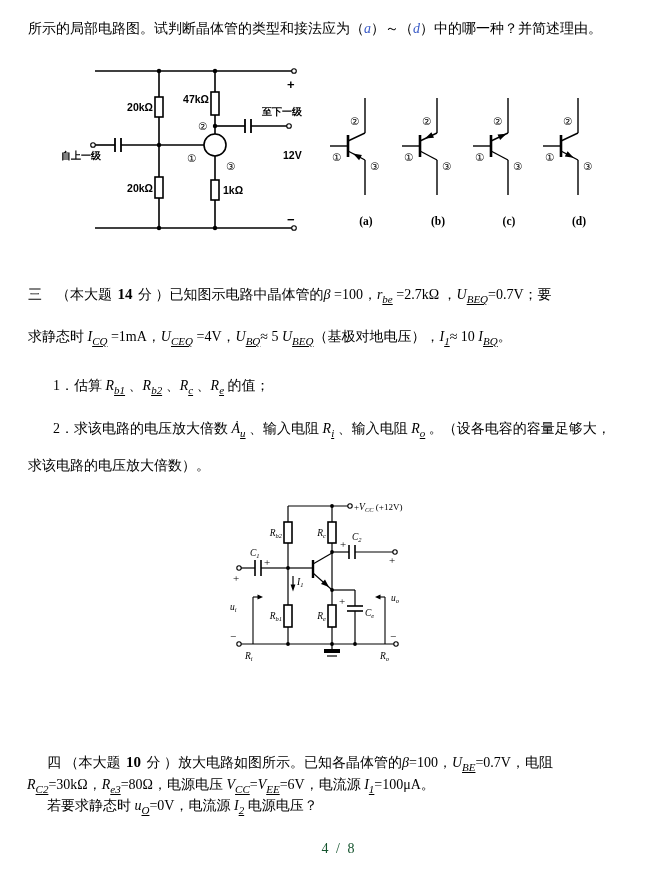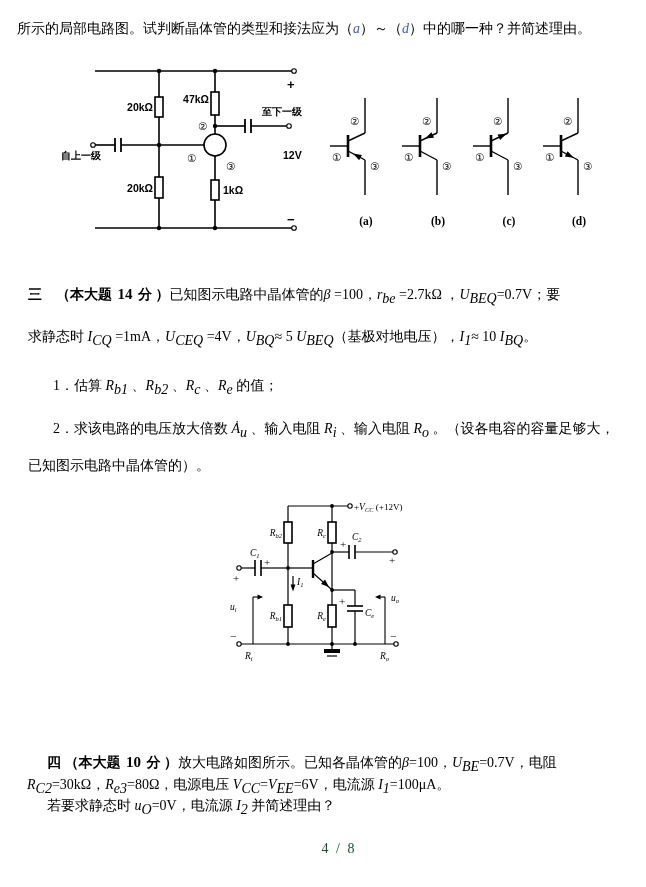--- a/index.html
+++ b/index.html
@@ -2,25 +2,25 @@
 <html><head>
 <meta charset="utf-8">
 <style>
   html,body{margin:0;padding:0;}
   body{
     width:646px;height:887px;position:relative;background:#ffffff;
     font-family:"Liberation Serif", serif;font-size:14px;color:#000;
     overflow:hidden;
   }
   .ln{position:absolute;white-space:nowrap;line-height:20px;}
-  .b{font-weight:bold;}
+  .b{font-weight:normal;}
   .bn{font-weight:bold;font-size:15px;padding:0 2px;}
   .v{font-style:italic;font-family:"Liberation Serif", serif;}
   .blue{color:#3a5bc7;}
-  sub{font-size:14px;line-height:0;}
+  sub{font-size:11px;line-height:0;text-decoration:underline;}
   .footer{
     position:absolute;top:841px;left:0;width:100%;text-align:center;
     color:#14532d;font-size:14px;letter-spacing:2px;margin-left:16px;
   }
   svg{position:absolute;}
   svg line, svg polyline{stroke:#000;fill:none;}
   svg rect.res{fill:#fff;stroke:#000;stroke-width:1.6;}
   svg circle.term{fill:#fff;stroke:#000;stroke-width:1.1;}
   svg circle.node{fill:#000;stroke:none;}
   svg polygon{fill:#000;stroke:none;}
@@ -31,21 +31,21 @@
   .pin{font-family:"DejaVu Sans", sans-serif;font-size:10.5px;}
   .optlab{font-weight:bold;font-size:11.5px;}
   .m{font-style:italic;font-size:9.5px;}
   .msub{font-style:italic;font-size:6.5px;}
   .mtxt{font-size:9px;}
   .sm{font-family:"Liberation Serif", serif;font-size:11px;}
 </style>
 </head>
 <body>
 
-<div class="ln" style="left:17px;top:19px;"><span>所示的局部电路图。试判断晶体管的类型和接法应为（</span><span class="v blue">a</span><span>）～（</span><span class="v blue">d</span><span>）中的哪一种？并简述理由。</span></div>
+<div class="ln" style="left:28px;top:19px;"><span>所示的局部电路图。试判断晶体管的类型和接法应为（</span><span class="v blue">a</span><span>）～（</span><span class="v blue">d</span><span>）中的哪一种？并简述理由。</span></div>
 
 <svg style="left:60px;top:60px;" width="260" height="188" viewBox="0 0 260 188">
   <g stroke-width="1.6">
     <line x1="35" y1="11" x2="233" y2="11"></line>
     <line x1="35" y1="168" x2="233" y2="168"></line>
     <line x1="99" y1="11" x2="99" y2="168"></line>
     <line x1="155" y1="11" x2="155" y2="74"></line>
     <line x1="155" y1="96" x2="155" y2="168"></line>
     <line x1="35" y1="85" x2="55" y2="85"></line>
     <line x1="61" y1="85" x2="144" y2="85"></line>
@@ -147,21 +147,21 @@
     <text class="pin" x="225" y="73" text-anchor="middle">①</text>
     <text class="pin" x="263" y="82" text-anchor="middle">③</text>
     <text class="optlab" x="254" y="137" text-anchor="middle">(d)</text>
   </g>
 </svg>
 
 <div class="ln" style="left:28px;top:284px;"><span class="b">三　（本大题 </span><span class="bn">14</span><span class="b"> 分 ）</span><span>已知图示电路中晶体管的</span><span class="v">β</span><span> =100，</span><span class="v">r<sub>be</sub></span><span> =2.7kΩ ，</span><span class="v">U<sub>BEQ</sub></span><span>=0.7V；要</span></div>
 <div class="ln" style="left:28px;top:327px;"><span>求静态时 </span><span class="v">I<sub>CQ</sub></span><span> =1mA，</span><span class="v">U<sub>CEQ</sub></span><span> =4V，</span><span class="v">U<sub>BQ</sub></span><span>≈ 5 </span><span class="v">U<sub>BEQ</sub></span><span>（基极对地电压），</span><span class="v">I<sub>1</sub></span><span>≈ 10 </span><span class="v">I<sub>BQ</sub></span><span>。</span></div>
 <div class="ln" style="left:53px;top:376px;text-align:right;"><span>1．估算 </span><span class="v">R<sub>b1</sub></span><span> 、</span><span class="v">R<sub>b2</sub></span><span> 、</span><span class="v">R<sub>c</sub></span><span> 、</span><span class="v">R<sub>e</sub></span><span> 的值；</span></div>
 <div class="ln" style="left:53px;top:419px;"><span>2．求该电路的电压放大倍数 </span><span class="v">Ȧ<sub>u</sub></span><span> 、输入电阻 </span><span class="v">R<sub>i</sub></span><span> 、输入电阻 </span><span class="v">R<sub>o</sub></span><span> 。（设各电容的容量足够大，</span></div>
-<div class="ln" style="left:28px;top:456px;"><span>已知图示电路中晶体管的）。</span></div>
+<div class="ln" style="left:28px;top:456px;"><span>求该电路的电压放大倍数）。</span></div>
 
 <svg style="left:228px;top:498px;" width="192" height="167" viewBox="0 0 192 167">
   <g stroke-width="1.2">
     <line x1="60" y1="8" x2="120" y2="8"></line>
     <line x1="60" y1="8" x2="60" y2="146"></line>
     <line x1="104" y1="8" x2="104" y2="146"></line>
     <line x1="104" y1="54" x2="121" y2="54"></line>
       <line x1="127" y1="54" x2="165" y2="54"></line>
     <line x1="13" y1="70" x2="27" y2="70"></line>
       <line x1="33" y1="70" x2="60" y2="70"></line>
@@ -241,15 +241,15 @@
   <text class="sm" x="112" y="50">+</text>
   <text class="sm" x="111" y="107">+</text>
   <text class="sm" x="5" y="84">+</text>
   <text class="sm" x="161" y="66">+</text>
   <text class="sm" x="2" y="142">−</text>
   <text class="sm" x="162" y="142">−</text>
 </svg>
 
 <div class="ln" style="left:47px;top:752px;text-align:right;"><span class="b">四 （本大题 </span><span class="bn">10</span><span class="b"> 分 ）</span><span>放大电路如图所示。已知各晶体管的</span><span class="v">β</span><span>=100，</span><span class="v">U<sub>BE</sub></span><span>=0.7V，电阻</span></div>
 <div class="ln" style="left:27px;top:775px;text-align:center;"><span class="v">R<sub>C2</sub></span><span>=30kΩ，</span><span class="v">R<sub>e3</sub></span><span>=80Ω，电源电压 </span><span class="v">V<sub>CC</sub></span><span>=</span><span class="v">V<sub>EE</sub></span><span>=6V，电流源 </span><span class="v">I<sub>1</sub></span><span>=100μA。</span></div>
-<div class="ln" style="left:47px;top:796px;"><span>若要求静态时 </span><span class="v">u<sub>O</sub></span><span>=0V，电流源 </span><span class="v">I<sub>2</sub></span><span> 并简述理由？</span></div>
+<div class="ln" style="left:47px;top:796px;"><span>若要求静态时 </span><span class="v">u<sub>O</sub></span><span>=0V，电流源 </span><span class="v">I<sub>2</sub></span><span> 电源电压？</span></div>
 
 <div class="footer">4 / 8</div>
 
 </body></html>

